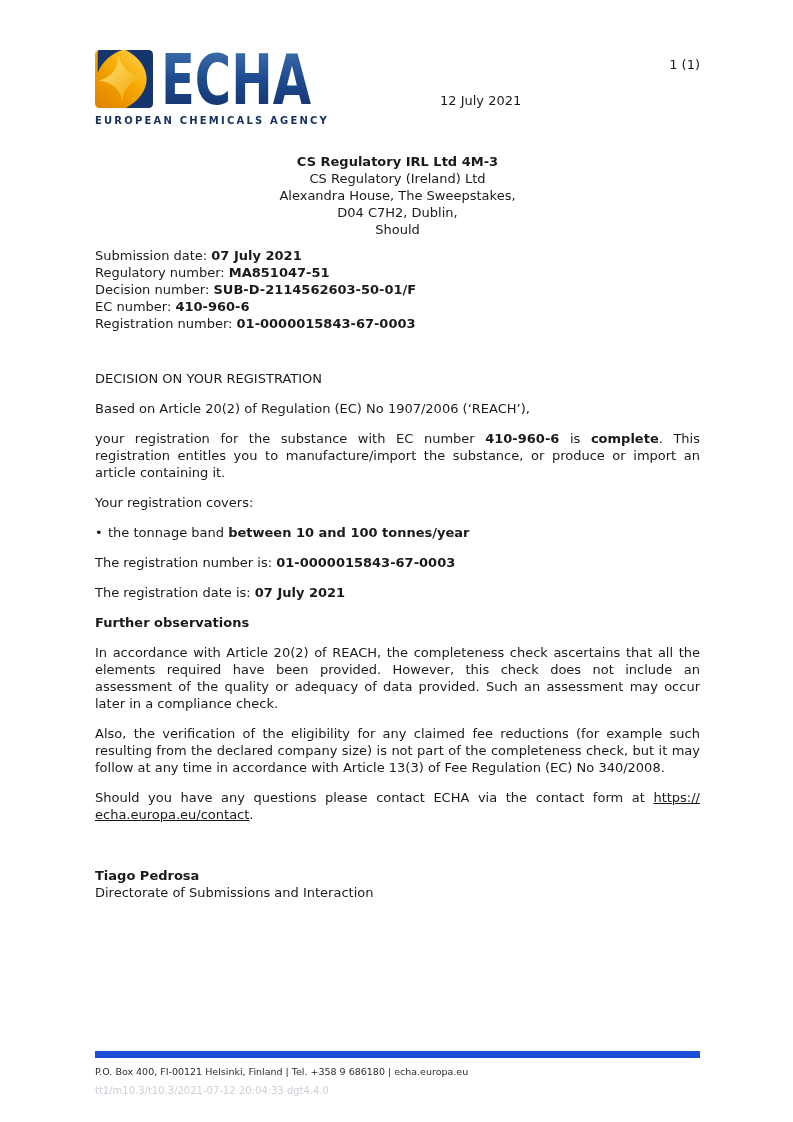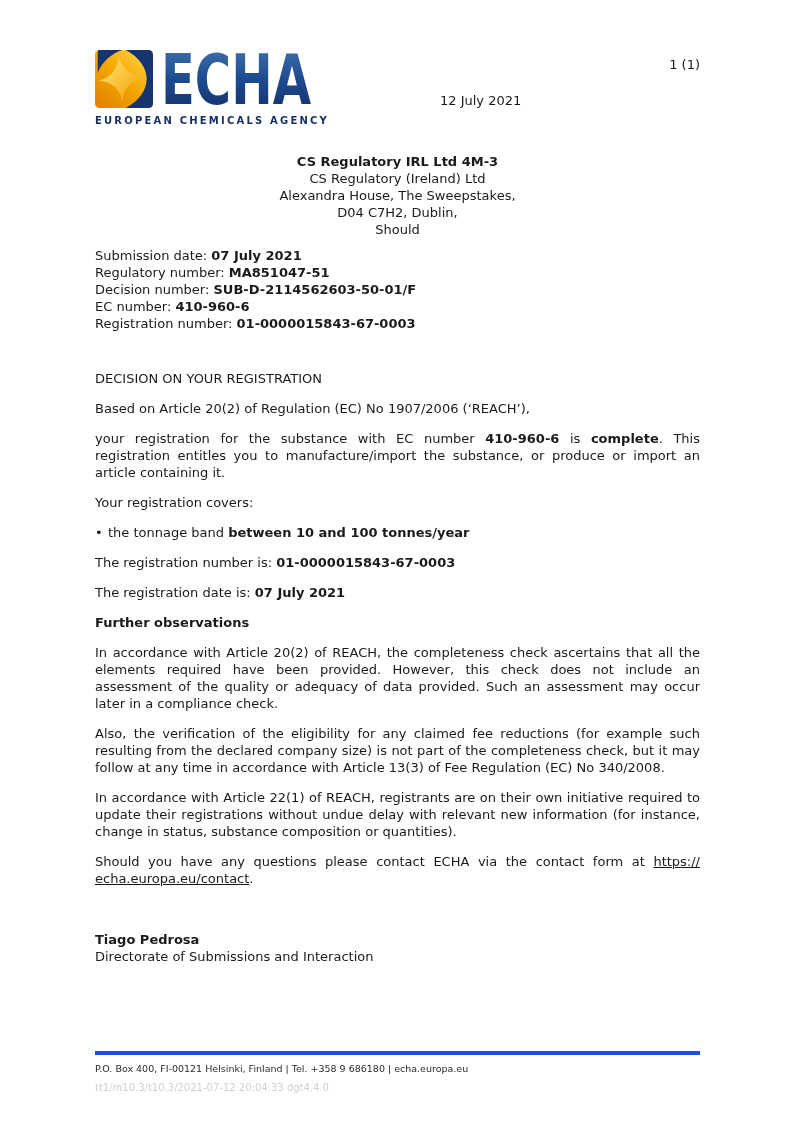--- a/index.html
+++ b/index.html
@@ -51,21 +51,21 @@
 
   
   .signature { margin-top: 44px; }
 
   
   .footer {
     position: absolute;
     left: 95px;
     right: 93px;
     top: 1051px;
-    border-top: 4px solid #1d4ed8;
+    border-top: 7px solid #1d4ed8;
     padding-top: 5px;
   }
   .footer-main { font-size: 9.5px; color: #2b2b2b; }
   .footer-code { font-size: 10px; color: #ccd0d6; margin-top: 2px; }
 </style>
 </head>
 <body>
 
 <div class="page">
 
@@ -135,21 +135,20 @@
   <p class="para no-justify"><span>The registration number is: </span><span class="bold">01-0000015843-67-0003</span></p>
 
   <p class="para no-justify"><span>The registration date is: </span><span class="bold">07 July 2021</span></p>
 
   <div class="h-further">Further observations</div>
 
   <p class="para">In accordance with Article 20(2) of REACH, the completeness check ascertains that all the elements required have been provided. However, this check does not include an assessment of the quality or adequacy of data provided. Such an assessment may occur later in a compliance check.</p>
 
   <p class="para">Also, the verification of the eligibility for any claimed fee reductions (for example such resulting from the declared company size) is not part of the completeness check, but it may follow at any time in accordance with Article 13(3) of Fee Regulation (EC) No 340/2008.</p>
 
-  <p class="para">In accordance with Article 22(1) of REACH, registrants are on their own initiative required to update their registrations without undue delay with relevant new information (for instance, change in status, substance composition or quantities).</p>
 
 
   <p class="para"><span>Should you have any questions please contact ECHA via the contact form at </span><a class="doc-link" href="#"><span>https://</span><wbr><span>echa.europa.eu/contact</span></a><span>.</span></p>
 
   <div class="signature">
     <div class="bold">Tiago Pedrosa</div>
     <div>Directorate of Submissions and Interaction</div>
   </div>
 
   <div class="footer">

